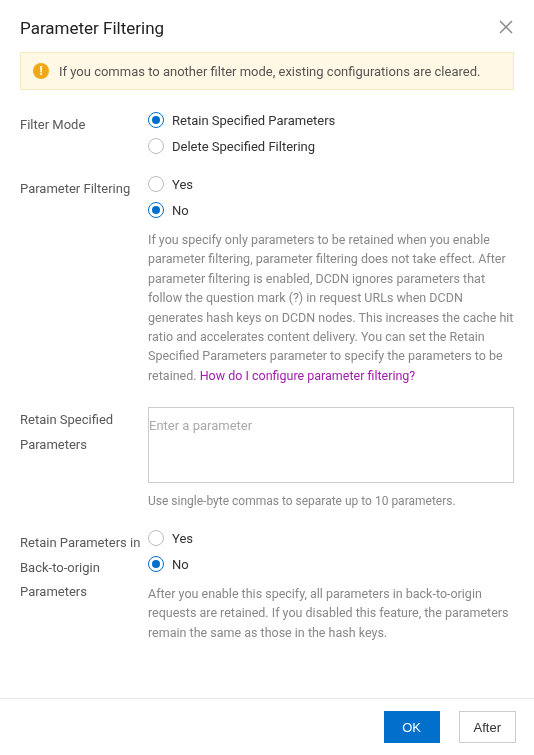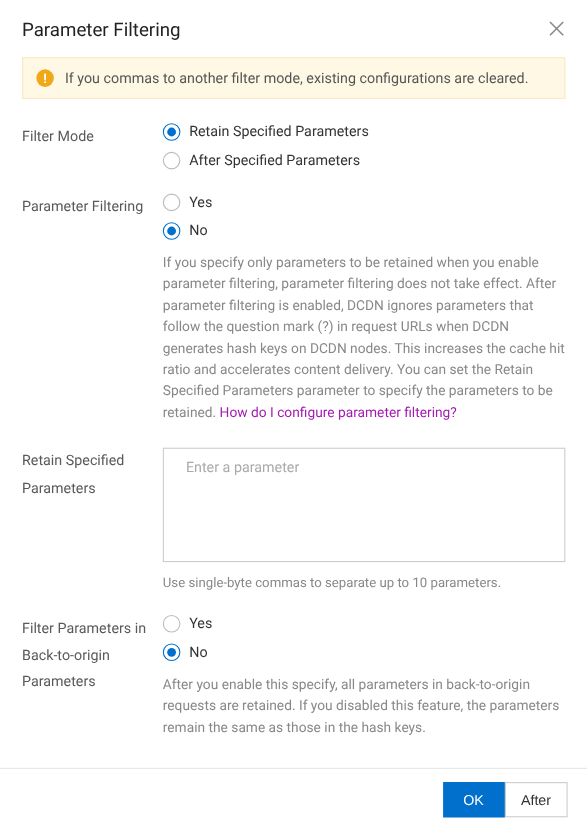--- a/index.html
+++ b/index.html
@@ -107,42 +107,42 @@
     font-size: 12.5px;
     line-height: 1.55;
     margin-top: 12px;
   }
   .help-text a {
     color: #a21caf;
     text-decoration: none;
   }
   .textarea {
     width: 100%;
-    height: 104px;
+    height: 76px;
     border: 1px solid #ccc;
-    padding: 10px 20px;
+    padding: 10px 0;
     font-family: inherit;
     font-size: 13px;
     resize: none;
     color: #333;
   }
   .textarea::placeholder { color: #aaa; }
   .hint {
     color: #888;
     font-size: 12px;
     margin-top: 8px;
   }
   .footer {
     position: absolute;
     bottom: 0; left: 0; right: 0;
     border-top: 1px solid #e6e6e6;
     padding: 12px 18px;
     display: flex;
     justify-content: flex-end;
-    gap: 0;
+    gap: 19px;
     background: #fff;
   }
   .btn {
     min-width: 56px;
     height: 32px;
     padding: 0 14px;
     font-size: 13px;
     border: 1px solid #ccc;
     background: #fff;
     color: #333;
@@ -181,21 +181,21 @@
     <div class="row">
       <div class="label-col">Filter Mode</div>
       <div class="field-col">
         <div class="radio-group">
           <div class="radio-option">
             <div class="radio checked"></div>
             <span>Retain Specified Parameters</span>
           </div>
           <div class="radio-option">
             <div class="radio"></div>
-            <span>After Specified Parameters</span>
+            <span>Delete Specified Filtering</span>
           </div>
         </div>
       </div>
     </div>
 
     <div class="row">
       <div class="label-col">Parameter Filtering</div>
       <div class="field-col">
         <div class="radio-group">
           <div class="radio-option">
@@ -215,21 +215,21 @@
 
     <div class="row">
       <div class="label-col">Retain Specified Parameters</div>
       <div class="field-col">
         <textarea class="textarea" placeholder="Enter a parameter" style=""></textarea>
         <div class="hint">Use single-byte commas to separate up to 10 parameters.</div>
       </div>
     </div>
 
     <div class="row">
-      <div class="label-col">Filter Parameters in Back-to-origin Parameters</div>
+      <div class="label-col">Retain Parameters in Back-to-origin Parameters</div>
       <div class="field-col">
         <div class="radio-group">
           <div class="radio-option">
             <div class="radio"></div>
             <span>Yes</span>
           </div>
           <div class="radio-option">
             <div class="radio checked"></div>
             <span>No</span>
           </div>

